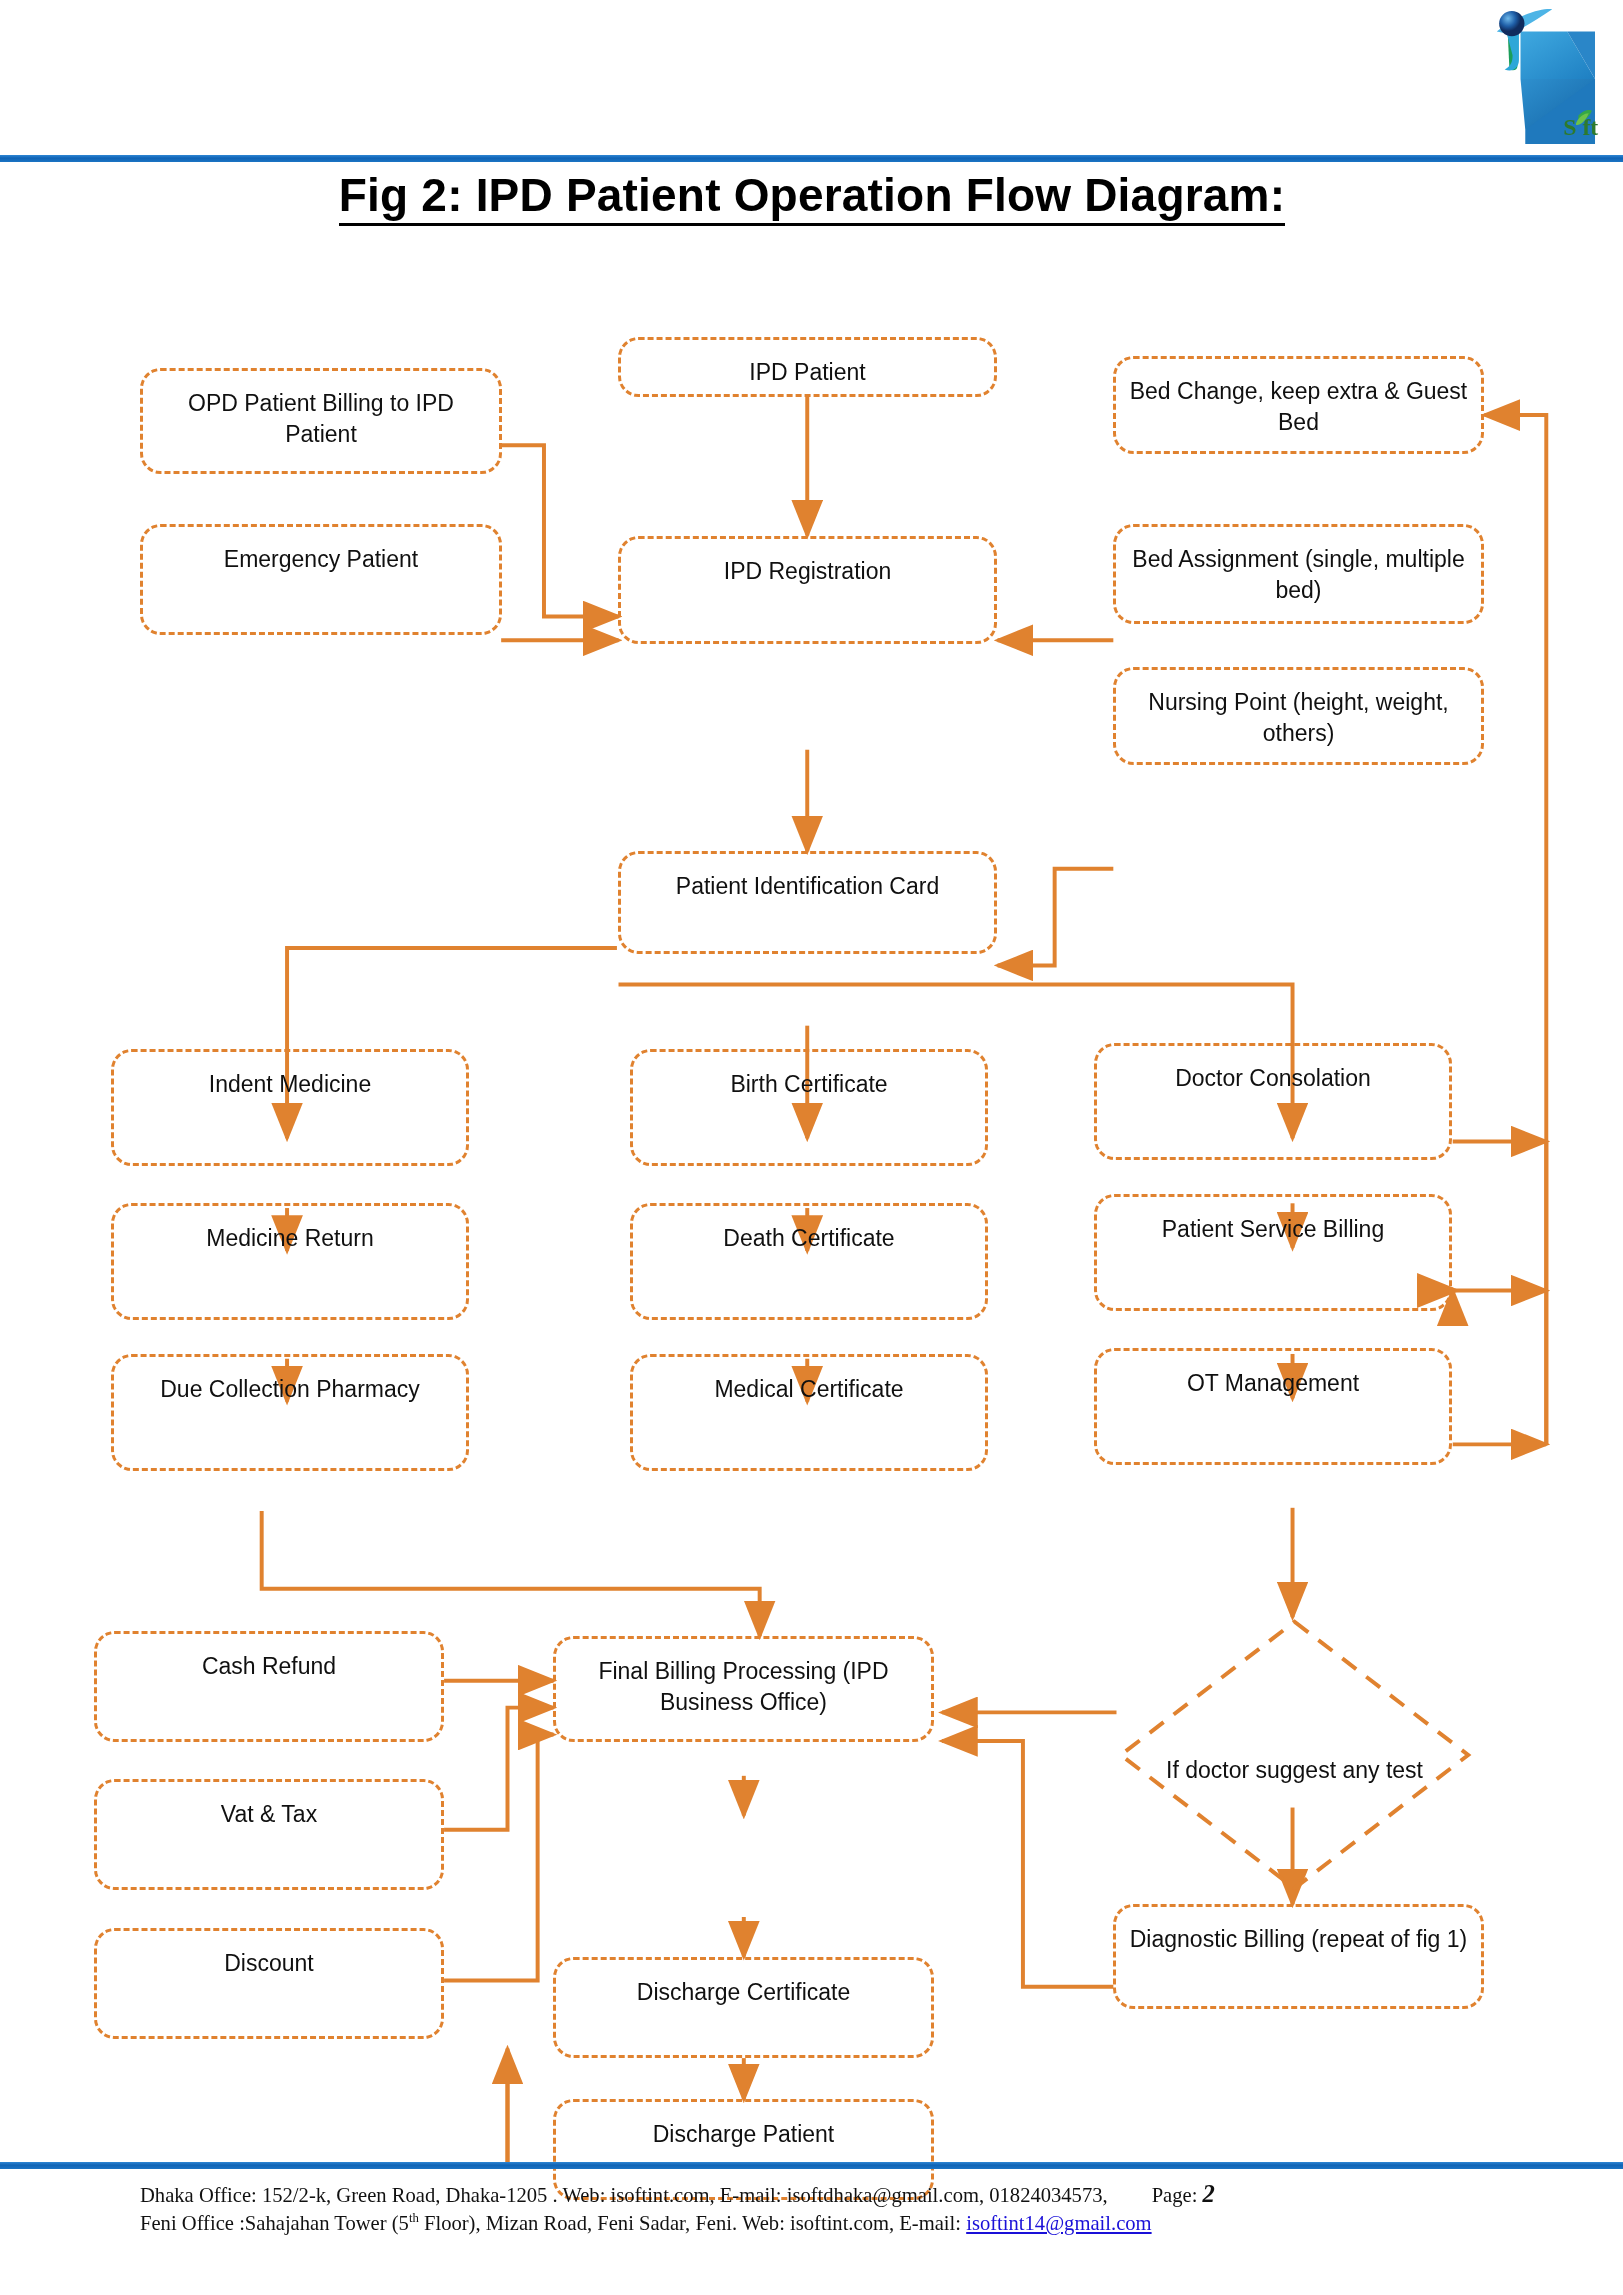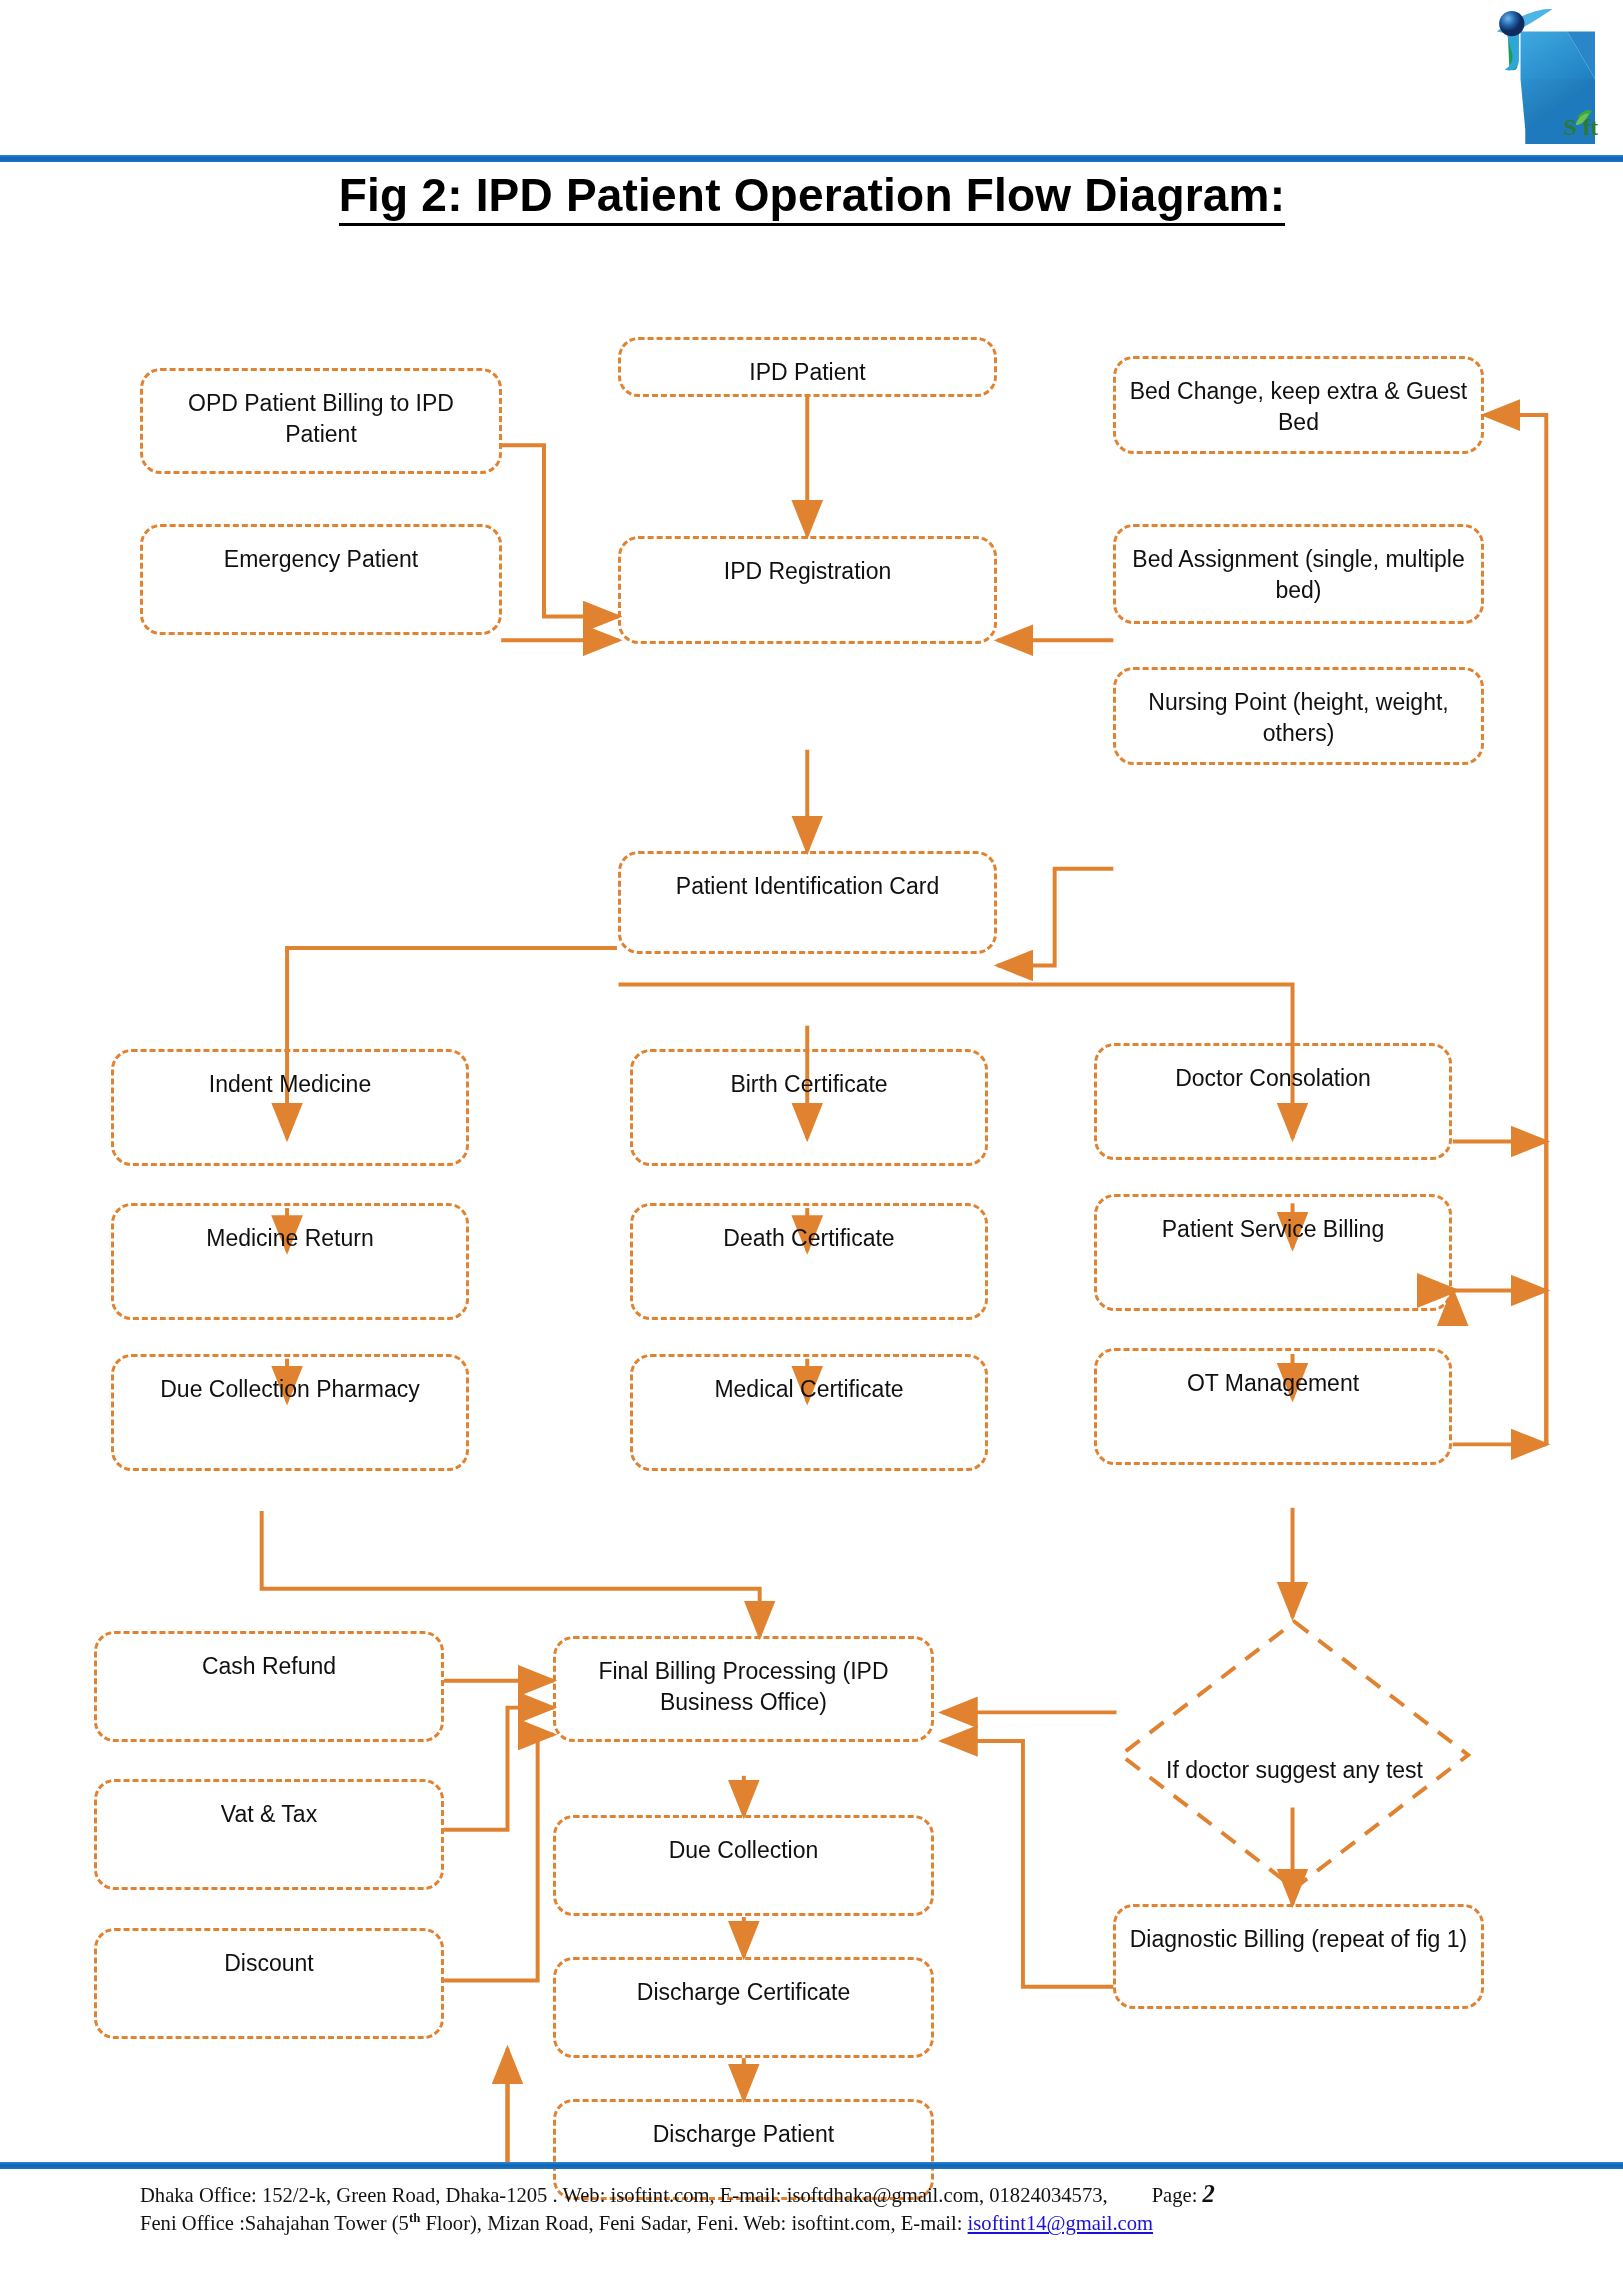--- a/index.html
+++ b/index.html
@@ -39,21 +39,21 @@
         display:flex;align-items:center;justify-content:center;text-align:center;
         font-size:23px;line-height:1.55;color:#101010;}
 
   
   .footer{position:absolute;left:0;top:2177px;width:1624px;
           font-family:"Liberation Serif",serif;color:#111;font-size:20.6px;line-height:1.35;}
   .footer .ln{padding-left:140px;white-space:nowrap;}
   .footer .pg{font-family:"Liberation Serif",serif;}
   .footer .pgnum{font-weight:bold;font-style:italic;font-size:24.6px;}
   .footer a{color:#1a10d8;text-decoration:underline;}
-  .footer sup{font-size:.62em;vertical-align:super;font-weight:bold;}
+  .footer sup{font-size:.62em;vertical-align:super;}
   .spacer{display:inline-block;width:44px;}
 </style>
 </head>
 <body>
 
 <div class="logo">
   <svg width="151" height="149" viewBox="0 0 190 188" xmlns="http://www.w3.org/2000/svg">
     <defs>
       <linearGradient id="bl1" x1="0" y1="0" x2="1" y2="1">
         <stop offset="0%" stop-color="#3FA9E0"></stop>
@@ -264,23 +264,20 @@
 
   <div class="node" style="left:94px;top:1773px;width:350px;height:111px;">
     <span>Discount</span>
   </div>
 
 
   <div class="node" style="left:553px;top:1481px;width:381px;height:106px;">
     <span>Final Billing Processing (IPD Business Office)</span>
   </div>
 
-  <div class="node" style="left:553px;top:1660px;width:381px;height:101px;">
-    <span>Due Collection</span>
-  </div>
 
   <div class="node" style="left:553px;top:1802px;width:381px;height:101px;">
     <span>Discharge Certificate</span>
   </div>
 
   <div class="node" style="left:553px;top:1944px;width:381px;height:101px;">
     <span>Discharge Patient</span>
   </div>
 
 </div>

